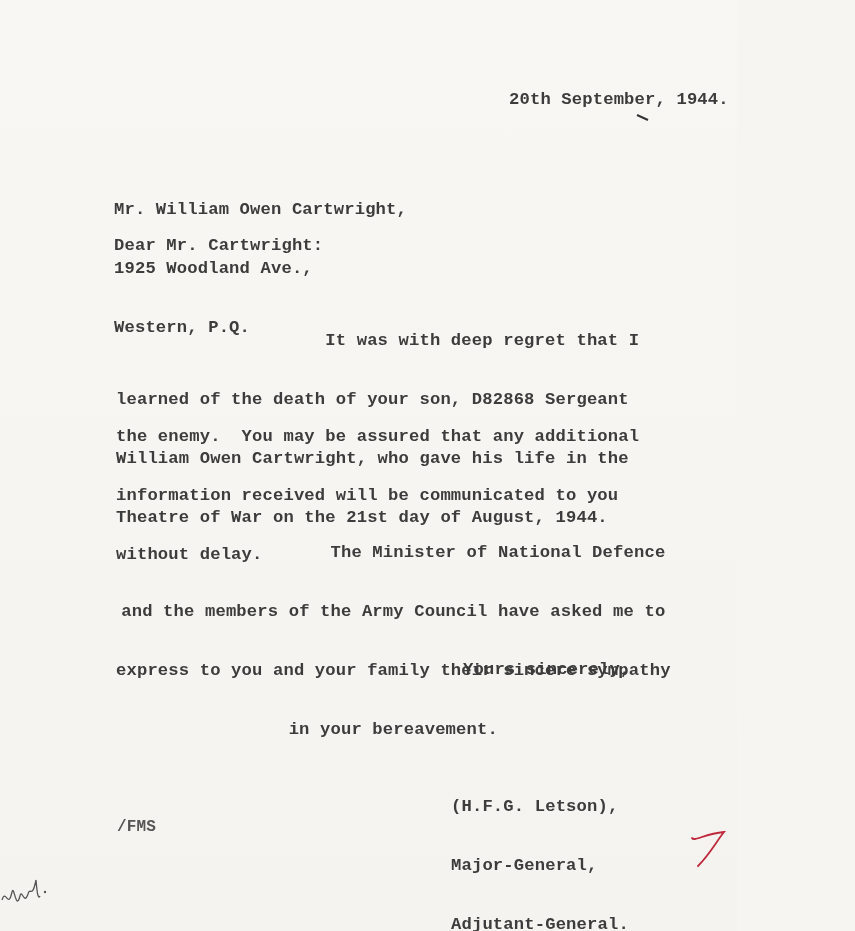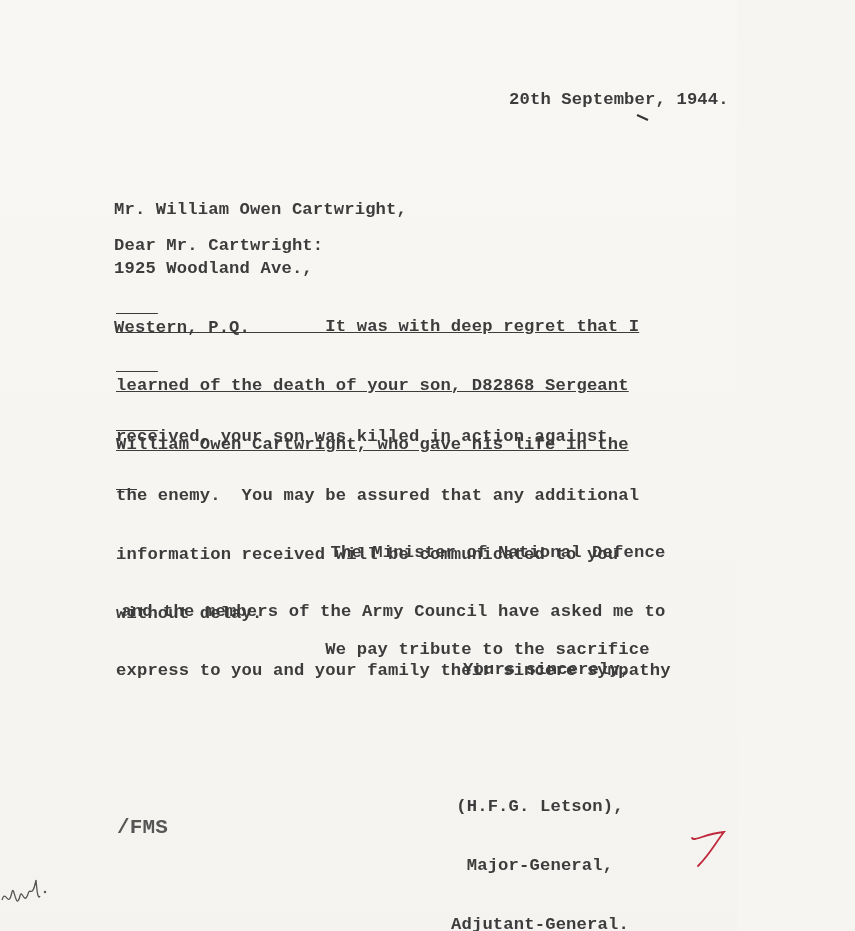--- a/index.html
+++ b/index.html
@@ -20,28 +20,28 @@
     line-height: 19.6px;
     white-space: pre;
     font-weight: bold;
     color: #3c3c3c;
     letter-spacing: 0.15px;
   }
   .date { left: 509px; top: 90px; }
   .addr { left: 114px; top: 161px; font-family: Liberation Mono, monospace; }
   .salutation { left: 114px; top: 236px; }
   .para { left: 116px; }
-  .p1 { top: 278px; text-decoration: underline; }
+  .p1 { top: 292px; }
   .p2 { top: 388px; }
   .p3 { top: 504px; text-align: center; }
   .p4 { top: 601px; }
   .closing { left: 463px; top: 660px; }
   .sig { left: 451px; top: 758px; }
-  .initials { left: 117px; top: 818px; font-size: 21px; color: #555; }
-  .sig-line { display: block; text-align: center; }
+  .initials { left: 117px; top: 818px; font-size: 16px; color: #555; }
+  .sig-line { display: block; text-align: left; }
   .mark-tick { position: absolute; left: 636px; top: 114px; }
   .scribble { position: absolute; left: 0; top: 870px; }
   .red-mark { position: absolute; left: 690px; top: 828px; }
 </style>
 </head>
 <body>
 
 <div class="page">
 
   <div class="tw date">20th September, 1944.</div>
@@ -54,37 +54,37 @@
     <div>1925 Woodland Ave.,</div>
     <div>Western, P.Q.</div>
   </div>
 
   <div class="tw salutation">Dear Mr. Cartwright:</div>
 
   <div class="tw para p1">
     <div>                    It was with deep regret that I</div>
     <div>learned of the death of your son, D82868 Sergeant</div>
     <div>William Owen Cartwright, who gave his life in the</div>
+    <div>Theatre of War on the 21st day of August, 1944.</div>
   </div>
 
   <div class="tw para p2">
-    <div>received, your son was killed in action against</div>
     <div>the enemy.  You may be assured that any additional</div>
     <div>information received will be communicated to you</div>
     <div>without delay.</div>
   </div>
 
   <div class="tw para p3">
     <div>                    The Minister of National Defence</div>
     <div>and the members of the Army Council have asked me to</div>
     <div>express to you and your family their sincere sympathy</div>
+    <div>in your bereavement.</div>
   </div>
 
   <div class="tw para p4">
-    <div>                    We pay tribute to the sacrifice</div>
   </div>
 
   <div class="tw closing">Yours sincerely,</div>
 
   <div class="tw sig">
     <span class="sig-line">(H.F.G. Letson),</span>
     <span class="sig-line">Major-General,</span>
     <span class="sig-line">Adjutant-General.</span>
   </div>
 

